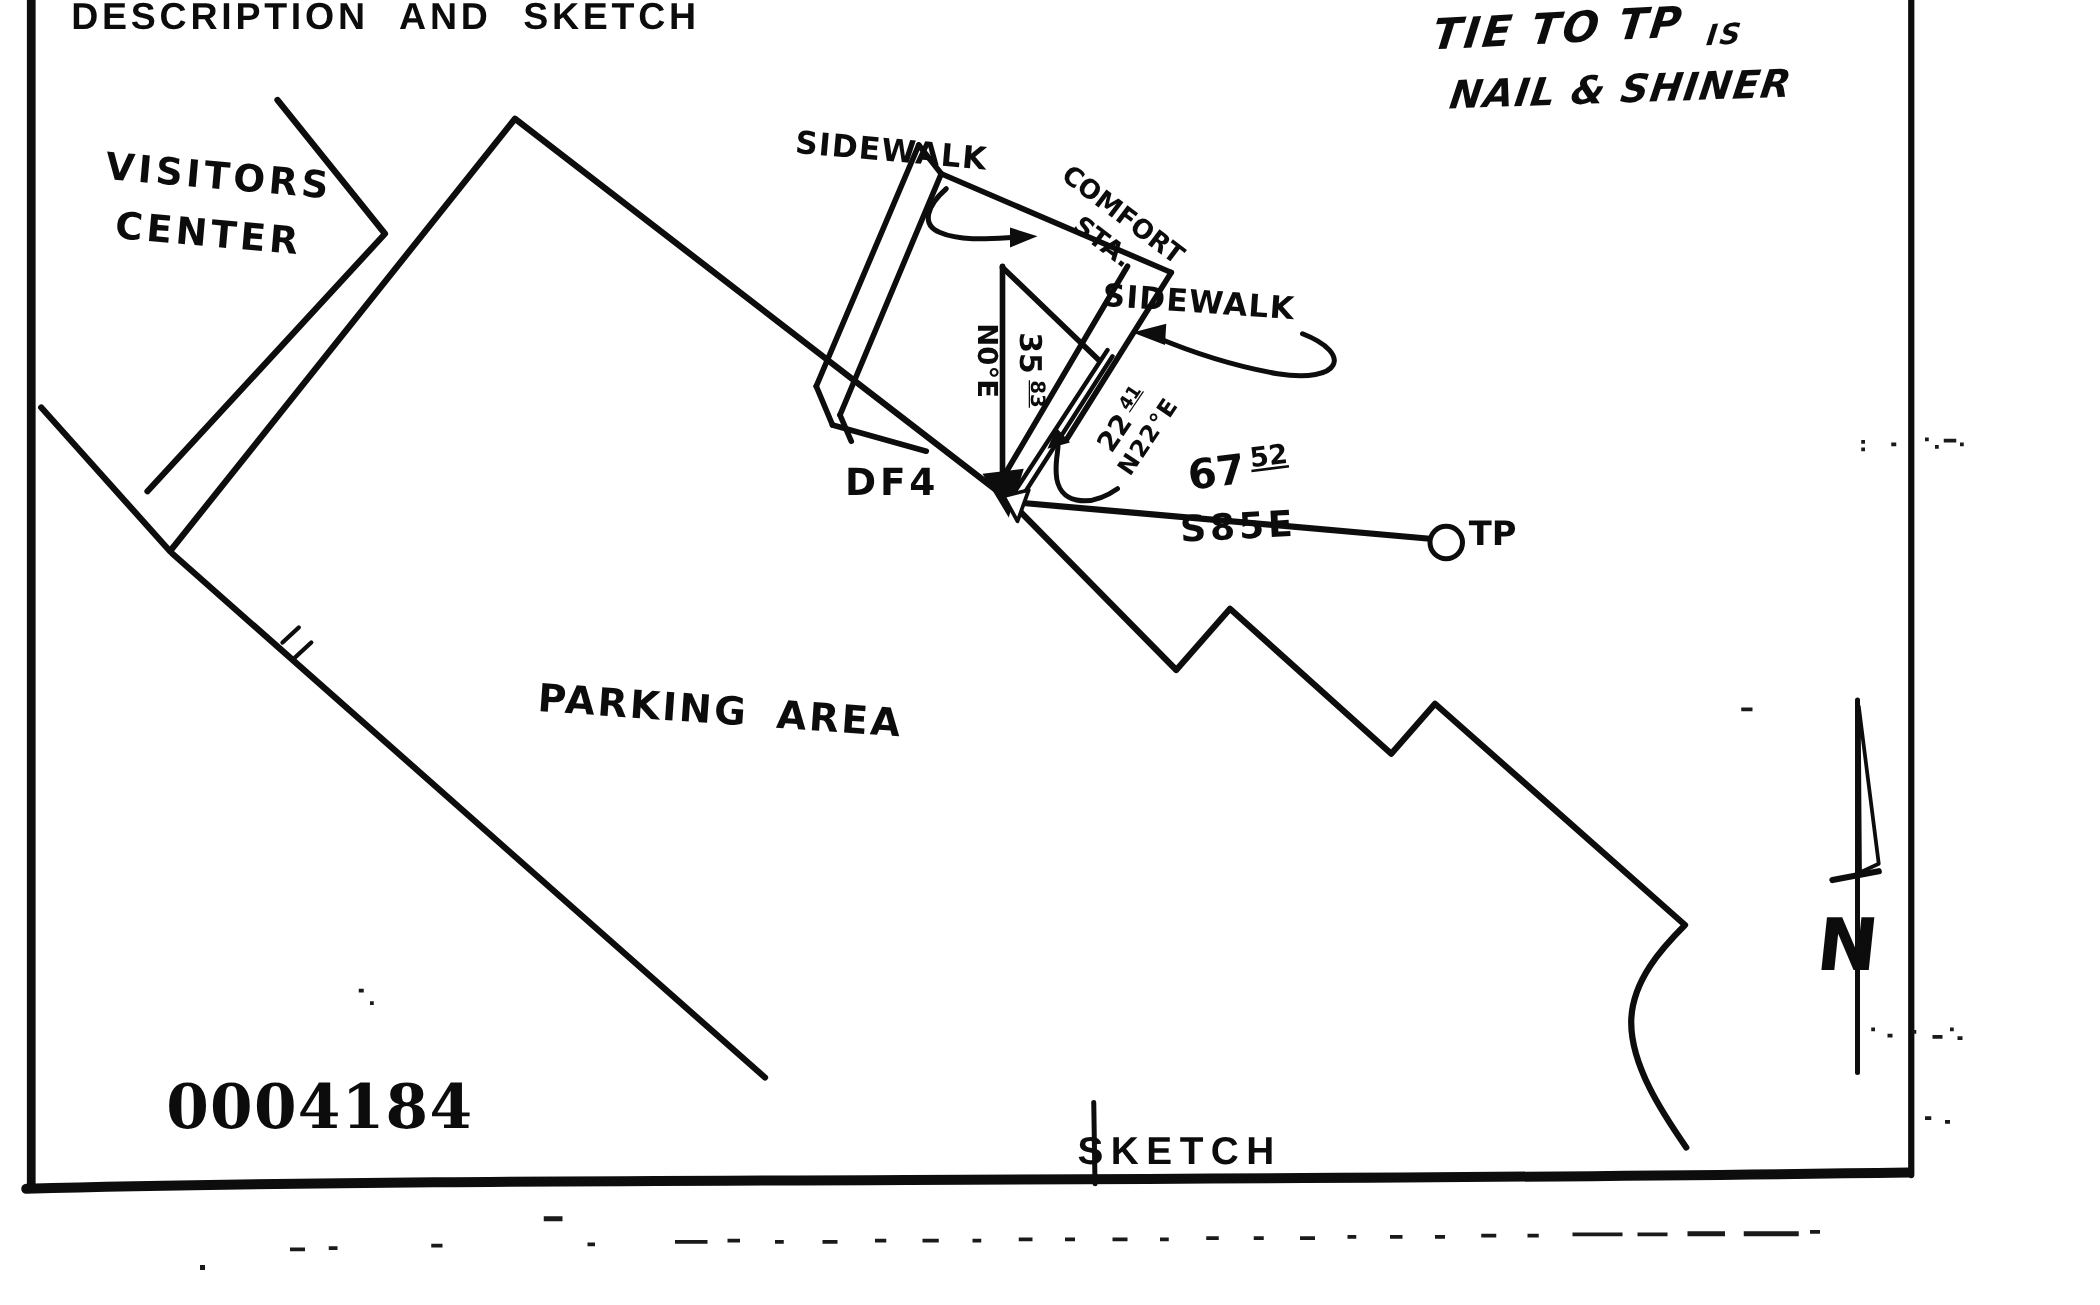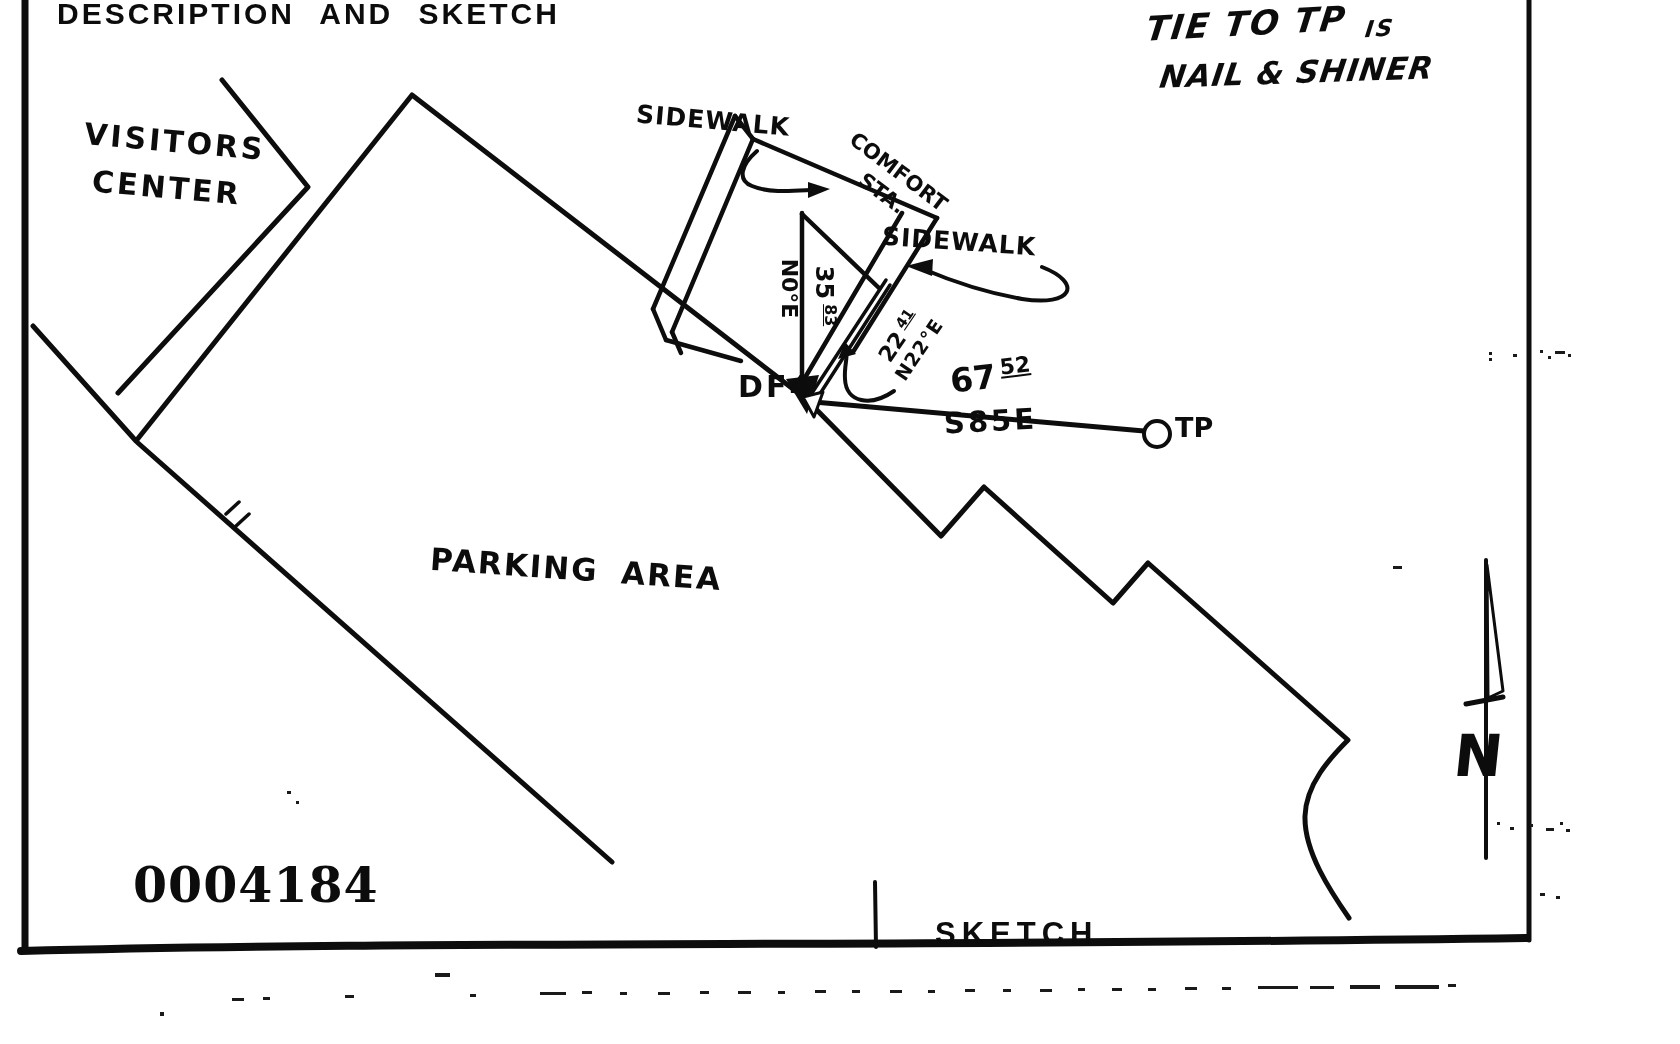--- a/index.html
+++ b/index.html
@@ -9,35 +9,35 @@
   .lbl{position:absolute;white-space:nowrap;color:#0c0c0c;}
   .sup{font-size:0.66em;vertical-align:super;text-decoration:underline;margin-left:5px;letter-spacing:0;}
 
   #title{left:57px;top:-3px;font:700 30px "Liberation Sans",sans-serif;letter-spacing:3px;word-spacing:14px;}
   #vc1{left:84px;top:124px;font:700 30px "DejaVu Sans",sans-serif;letter-spacing:3px;transform:rotate(5deg);}
   #vc2{left:92px;top:170px;font:700 30px "DejaVu Sans",sans-serif;letter-spacing:3px;transform:rotate(5deg);}
   #parking{left:430px;top:551px;font:700 31px "DejaVu Sans",sans-serif;letter-spacing:2px;word-spacing:10px;transform:rotate(4deg);}
   #sw1{left:636px;top:106px;font:700 25px "DejaVu Sans",sans-serif;letter-spacing:1px;transform:rotate(5deg);}
   #sw2{left:882px;top:227px;font:700 25px "DejaVu Sans",sans-serif;letter-spacing:1px;transform:rotate(4deg);}
   #comfort{left:824px;top:156px;width:132px;text-align:center;font:700 21px "DejaVu Sans",sans-serif;line-height:27px;transform:rotate(37deg);}
-  #df4{left:738px;top:369px;font:700 30px "DejaVu Sans",sans-serif;letter-spacing:3px;text-align:center;}
+  #df4{left:676px;top:369px;font:700 30px "DejaVu Sans",sans-serif;letter-spacing:3px;text-align:center;}
   #tp{left:1175px;top:412px;font:700 27px "DejaVu Sans",sans-serif;}
   #d67{left:950px;top:356px;font:700 33px "DejaVu Sans",sans-serif;transform:rotate(-7deg);}
   #s85e{left:944px;top:404px;font:700 29px "DejaVu Sans",sans-serif;letter-spacing:3px;transform:rotate(-3deg);}
   #n0e{left:747px;top:276px;width:84px;text-align:center;font:700 22px "DejaVu Sans",sans-serif;transform:rotate(90deg);}
   #d35{left:781px;top:281px;width:88px;text-align:center;font:700 24px "DejaVu Sans",sans-serif;transform:rotate(90deg);}
   #tie22{left:846px;top:318px;width:124px;text-align:center;transform:rotate(-56deg);line-height:23px;}
   .t22a{font:700 22px "DejaVu Sans",sans-serif;}
   .t22b{font:700 19px "DejaVu Sans",sans-serif;letter-spacing:1px;}
   #north-n{left:1454px;top:722px;font:900 58px "DejaVu Sans",sans-serif;transform:skewX(-6deg);}
   #note1{left:1146px;top:2px;font:italic 600 34px "DejaVu Sans",sans-serif;letter-spacing:2px;transform:rotate(-3deg) skewX(-10deg);}
   .note-is{font-size:23px;margin-left:20px;position:relative;top:8px;}
   #note2{left:1160px;top:54px;font:italic 600 31px "DejaVu Sans",sans-serif;letter-spacing:1px;transform:rotate(-2deg) skewX(-10deg);}
   #stamp{left:133px;top:856px;font:700 49px "DejaVu Serif",serif;letter-spacing:1px;}
-  #sketchlbl{left:935px;top:903px;font:700 31px "Liberation Sans",sans-serif;letter-spacing:6px;margin-top:13px;}
+  #sketchlbl{left:862px;top:903px;font:700 31px "Liberation Sans",sans-serif;letter-spacing:6px;}
 </style>
 </head>
 <body>
 
 <svg width="1680" height="1044" viewBox="0 0 1680 1044" fill="none" stroke="#0d0d0d" stroke-linecap="round" stroke-linejoin="round">
 
   <g>
     <path d="M25,0 L25,949" stroke-width="7"></path>
     <path d="M21,951 C400,941 900,947 1527,938" stroke-width="8"></path>
     <path d="M1529,0 L1529,940" stroke-width="5"></path>

